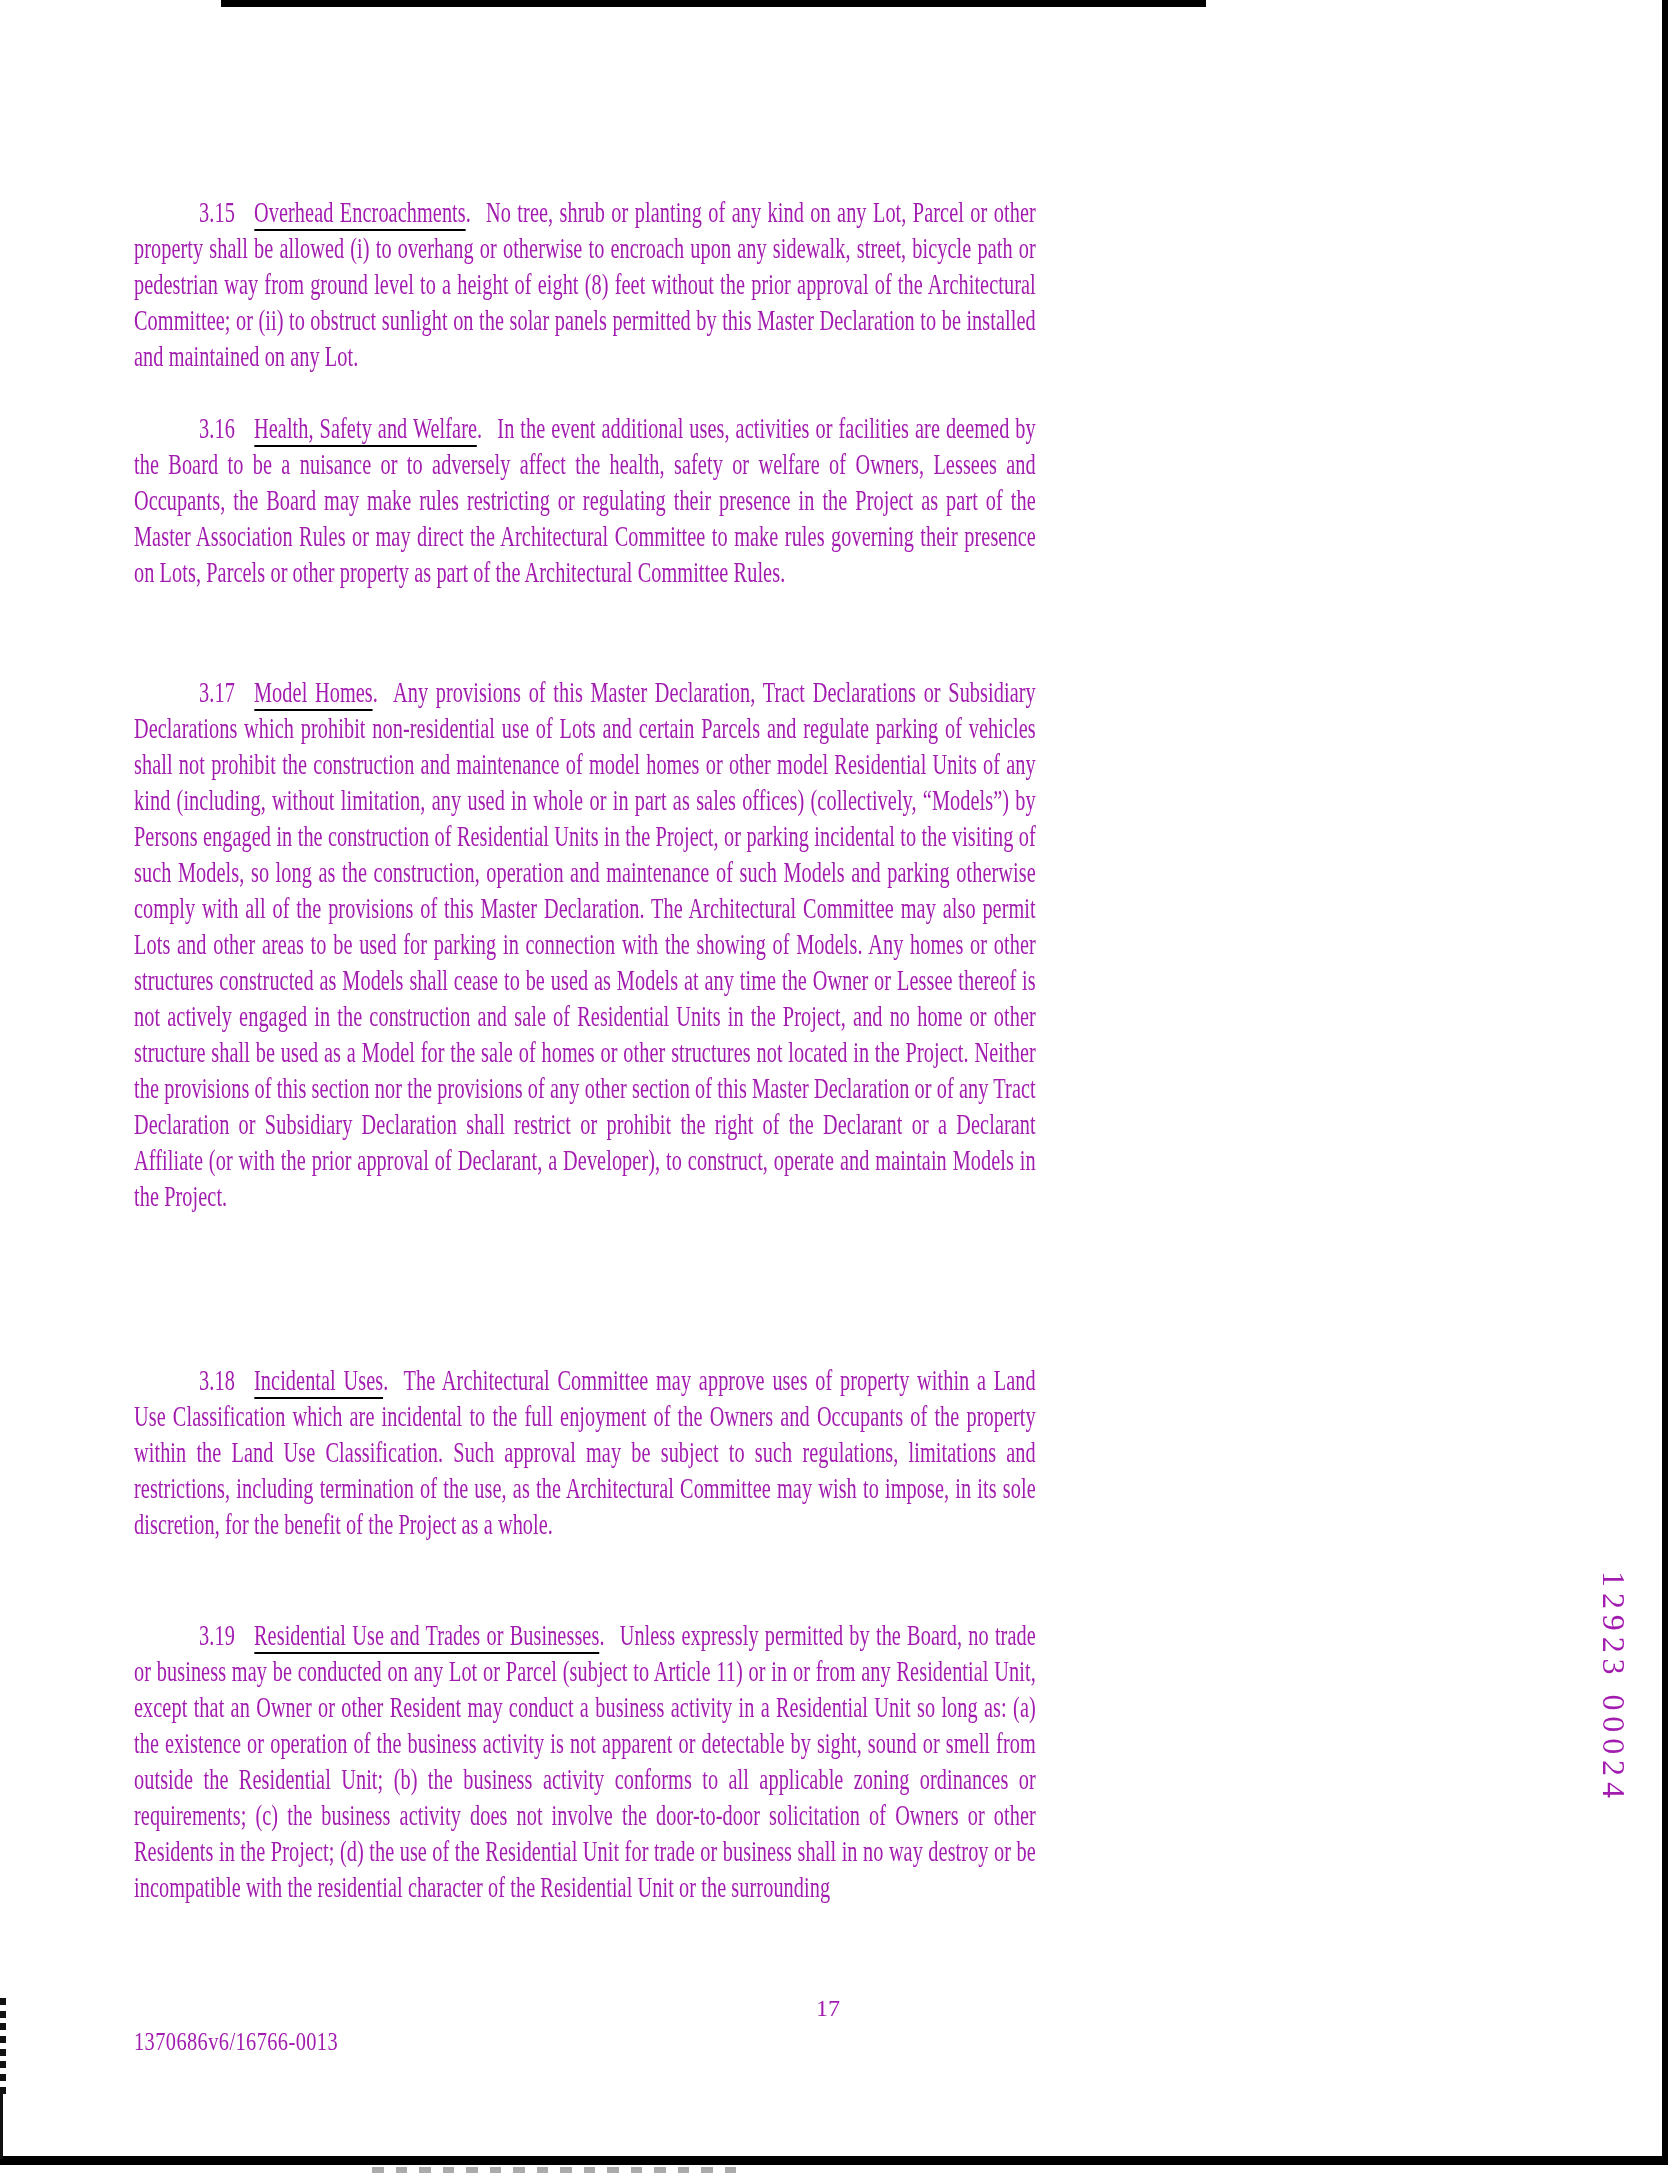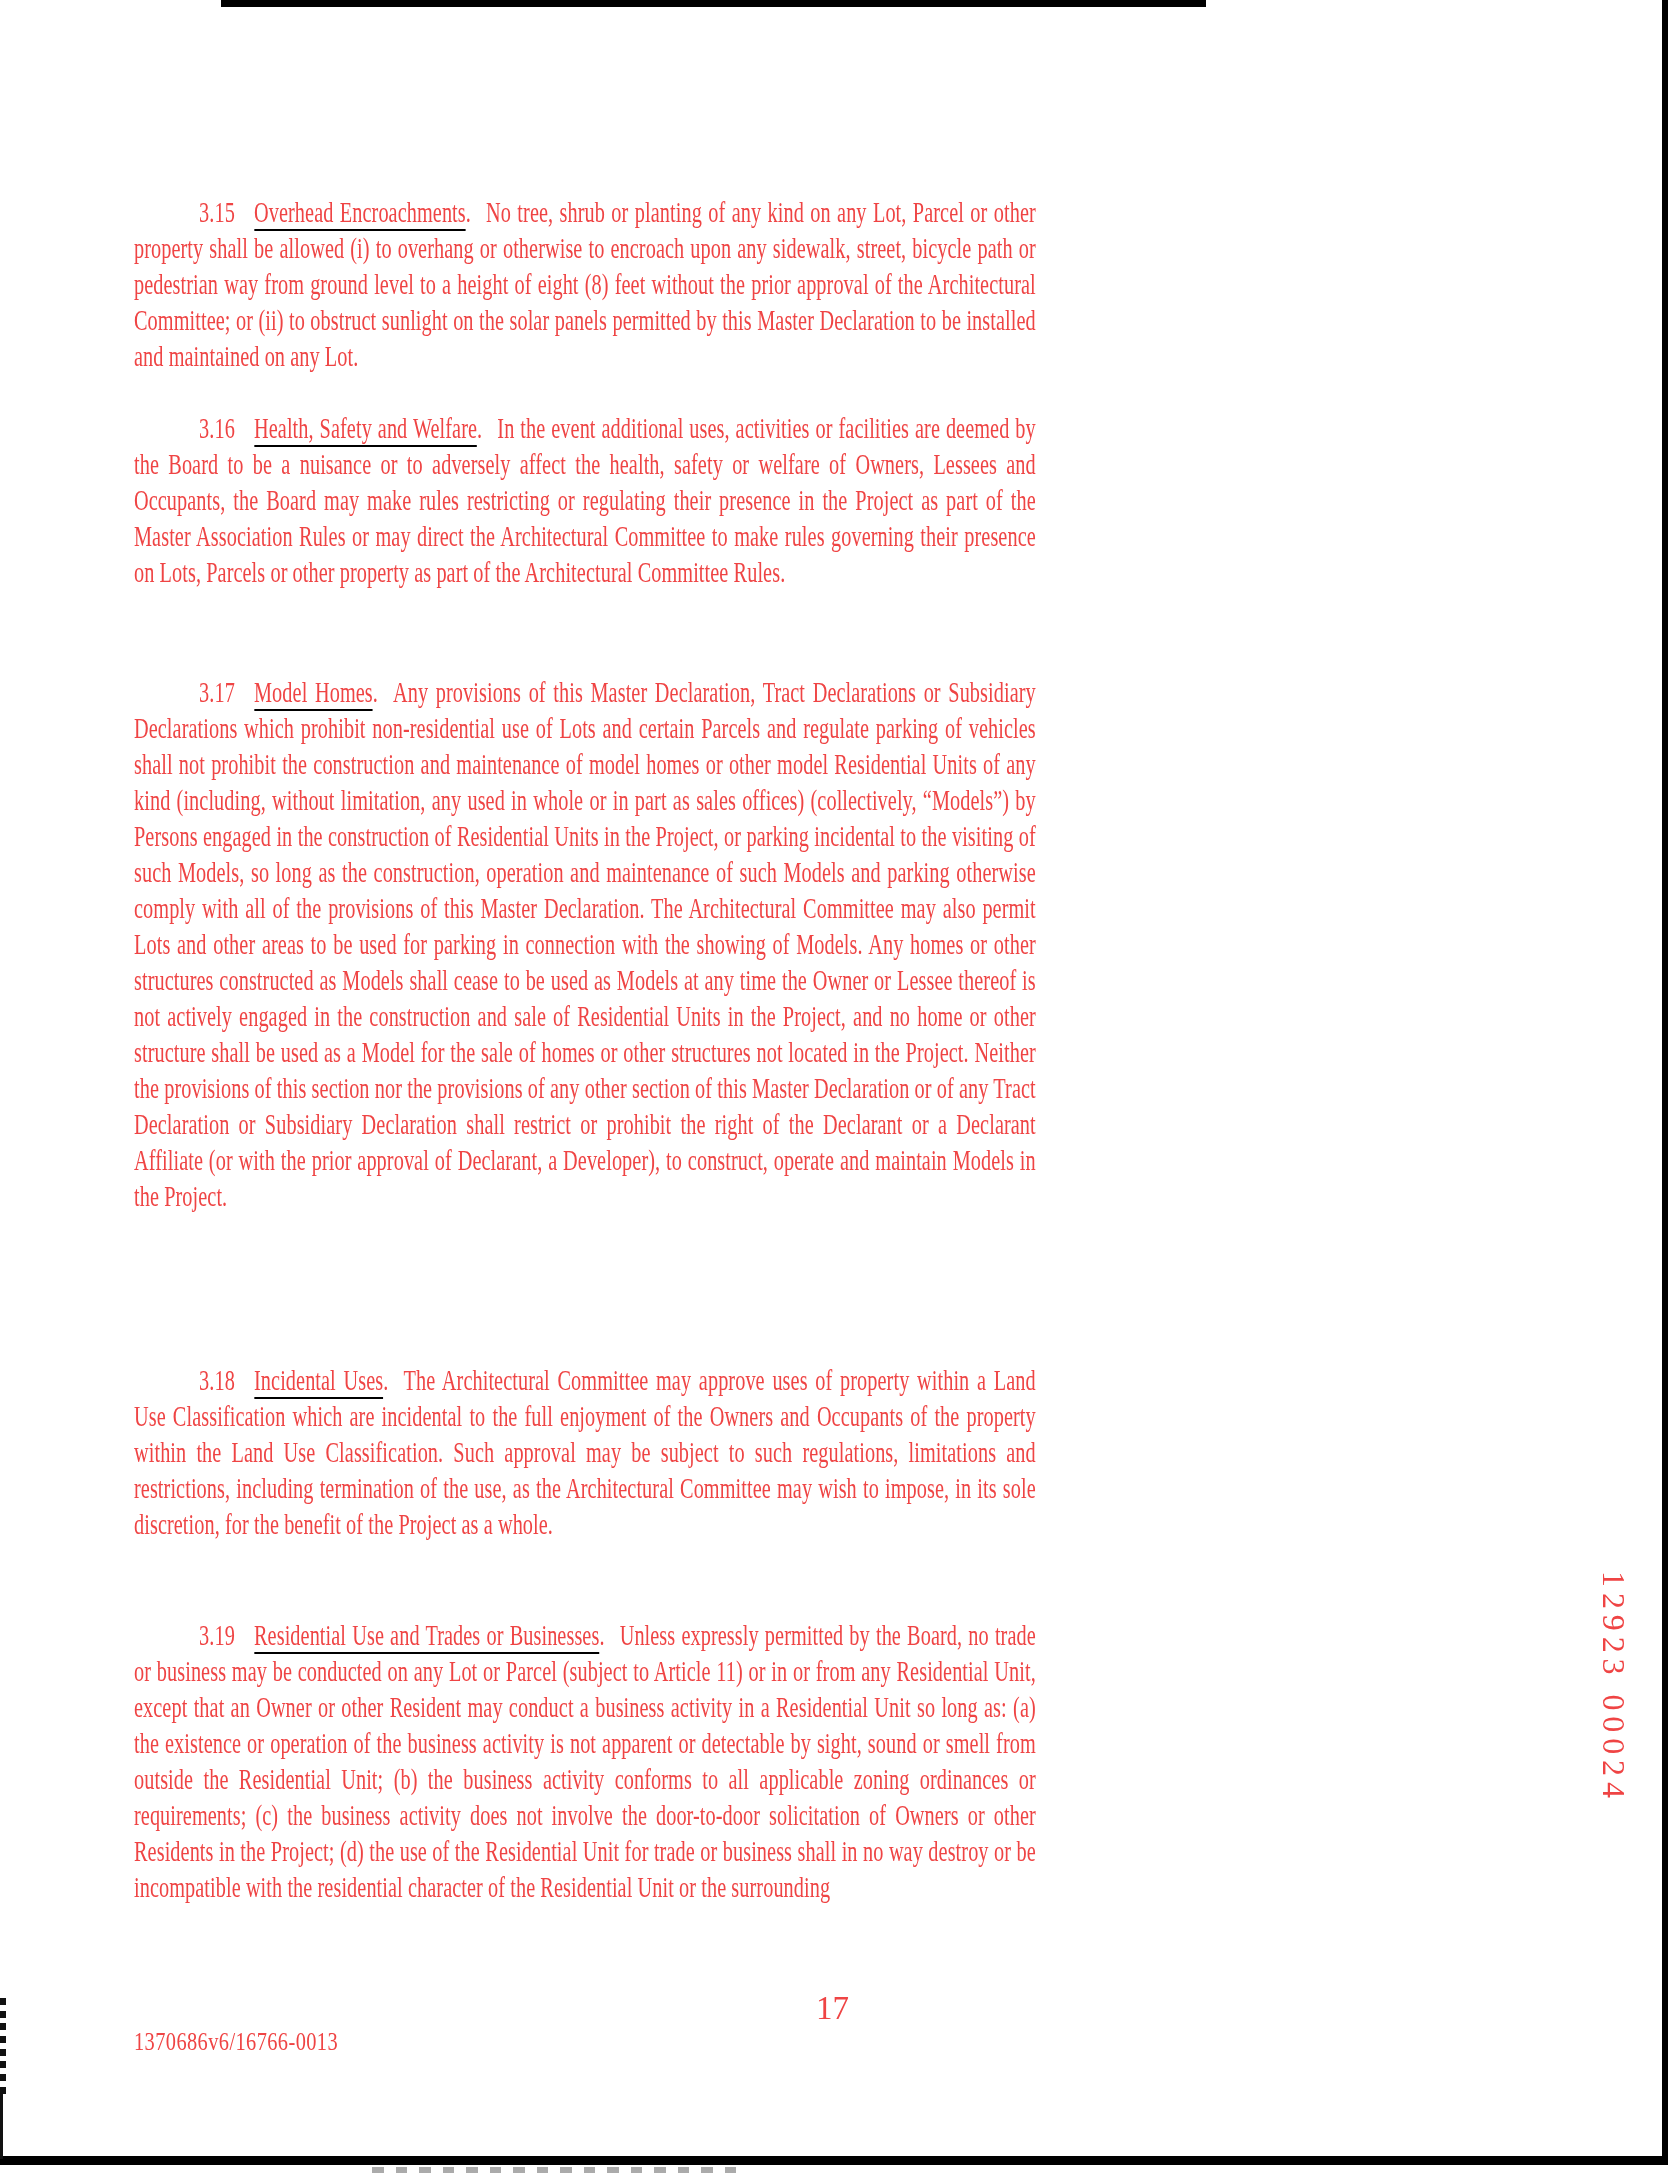--- a/index.html
+++ b/index.html
@@ -7,21 +7,21 @@
     padding: 0;
     background: #e8e8e8;
   }
   .page {
     position: relative;
     width: 1678px;
     height: 2180px;
     background: #ffffff;
     overflow: hidden;
     font-family: "Liberation Serif", serif;
-    color: #ef4444;
+    color: #a21caf;
   }
 
   
   .top-rule {
     position: absolute;
     left: 221px; top: 0;
     width: 985px; height: 6.9px;
     background: #000;
   }
   .right-rule {
@@ -81,21 +81,21 @@
   .sec-title {
     border-bottom: 2.9px solid #000;
     padding-bottom: 1px;
   }
   .sec-dot   { margin-right: 21.6px; }
 
   
   .page-number {
     position: absolute;
     left: 816px; top: 1992px;
-    font-size: 33px;
+    font-size: 24px;
     line-height: 33px;
   }
   .footer-ref {
     position: absolute;
     left: 134px; top: 2029px;
     font-size: 25.5px;
     line-height: 25.5px;
     transform: scaleX(0.80);
     transform-origin: 0 0;
     letter-spacing: 0.5px;

